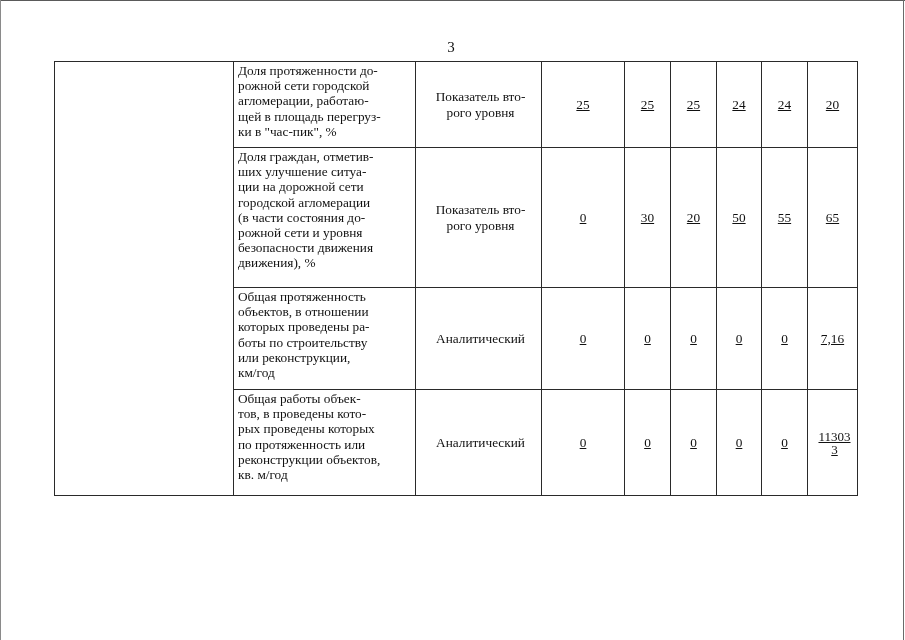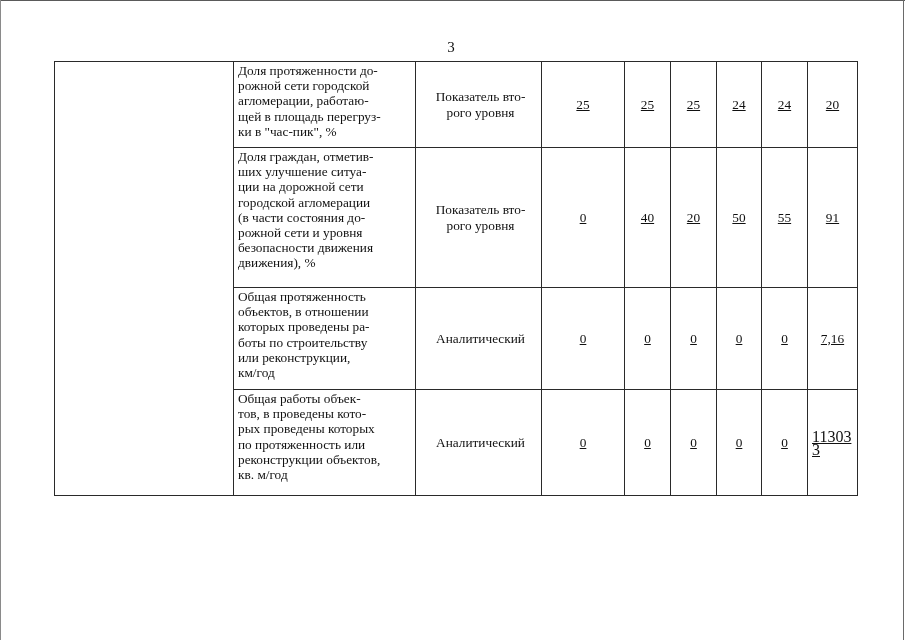--- a/index.html
+++ b/index.html
@@ -53,21 +53,21 @@
     td.c-empty { width: 178px; }
     td.c-name  { width: 175px; text-align: left; padding: 1px 2px 0 4px !important; vertical-align: top !important; }
     td.c-type  { width: 121px; text-align: center; padding-left: 4px !important; }
     td.c-val   { text-align: center; text-decoration: underline; }
     td.c-v1 { width: 82px; }
     td.c-v2 { width: 45px; }
     td.c-v3 { width: 45px; }
     td.c-v4 { width: 44px; }
     td.c-v5 { width: 45px; }
     td.c-v6 { width: 45px; }
-    td.c-v6.left { text-align: left; padding-left: 4px !important; font-size: 16px; line-height: 13px; }
+    td.c-v6.left { text-align: center; padding-left: 4px !important; font-size: 13px; line-height: 13px; }
     .name-line { display: block; white-space: nowrap; }
     tr.r1 { height: 86px; }
     tr.r2 { height: 140px; }
     tr.r3 { height: 102px; }
     tr.r4 { height: 106px; }
   </style>
 </head>
 <body>
 
 <div class="scan-edge-top"></div>
@@ -109,25 +109,25 @@
         <span class="name-line">(в части состояния до-</span>
         <span class="name-line">рожной сети и уровня</span>
         <span class="name-line">безопасности движения</span>
         <span class="name-line">движения), %</span>
       </td>
       <td class="c-type">
         <span class="name-line">Показатель вто-</span>
         <span class="name-line">рого уровня</span>
       </td>
       <td class="c-val c-v1">0</td>
-      <td class="c-val c-v2">40</td>
+      <td class="c-val c-v2">30</td>
       <td class="c-val c-v3">20</td>
       <td class="c-val c-v4">50</td>
       <td class="c-val c-v5">55</td>
-      <td class="c-val c-v6">91</td>
+      <td class="c-val c-v6">65</td>
     </tr>
 
     <tr class="r3">
       <td class="c-name">
         <span class="name-line">Общая протяженность</span>
         <span class="name-line">объектов, в отношении</span>
         <span class="name-line">которых проведены ра-</span>
         <span class="name-line">боты по строительству</span>
         <span class="name-line">или реконструкции,</span>
         <span class="name-line">км/год</span>

